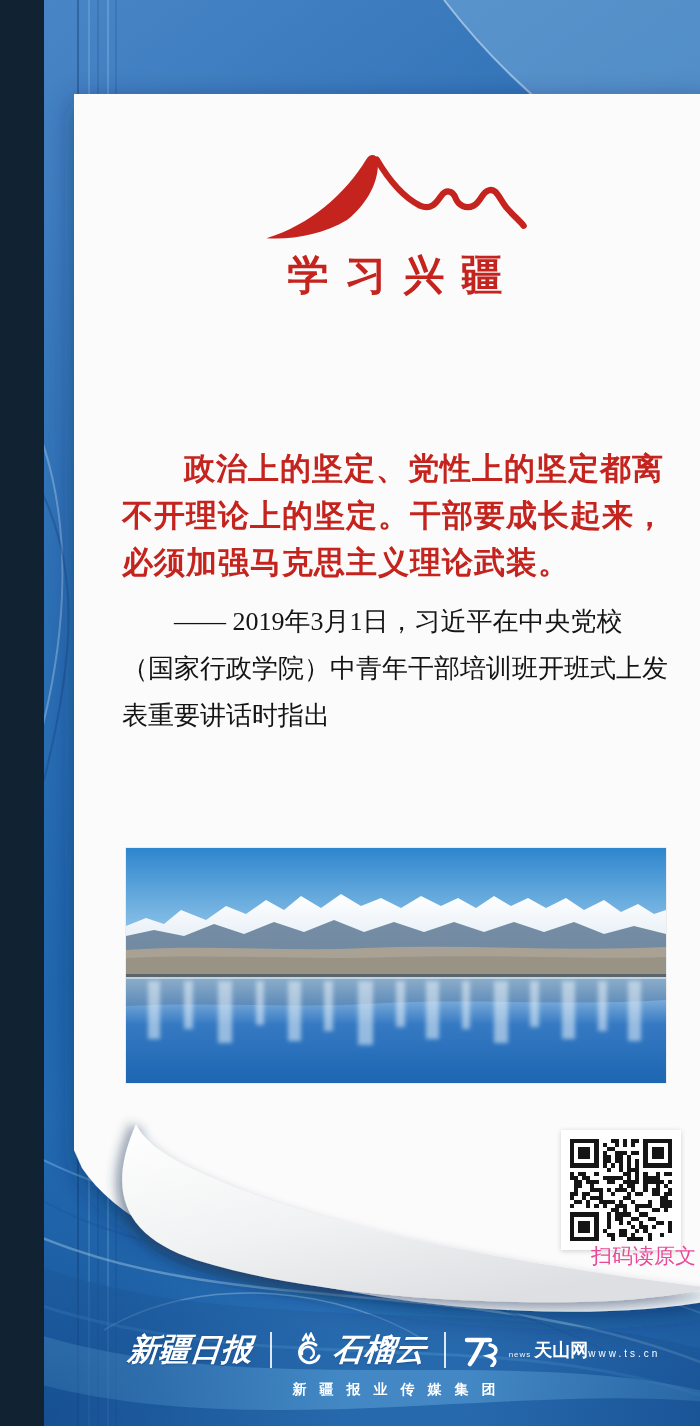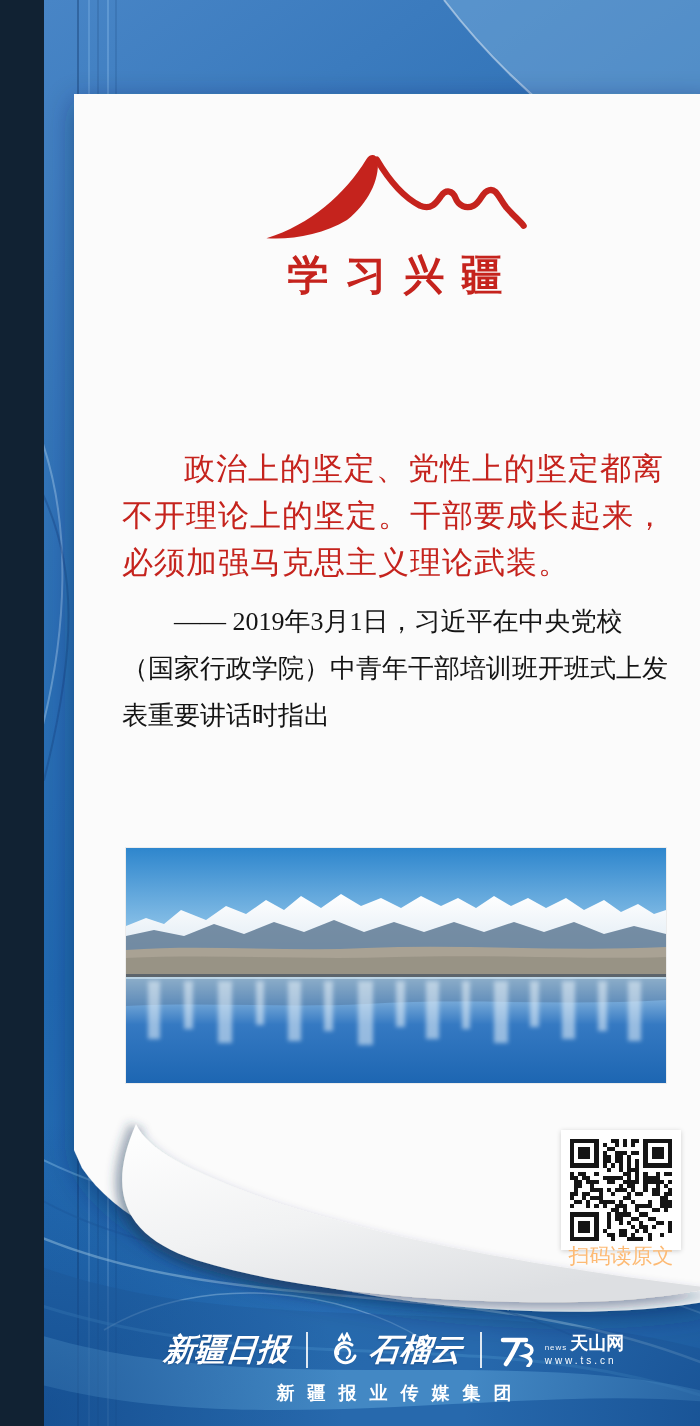--- a/index.html
+++ b/index.html
@@ -5,43 +5,43 @@
   html,body{margin:0;padding:0;background:#123;}
   .poster{position:relative;width:700px;height:1426px;overflow:hidden;font-family:"Liberation Sans",sans-serif;margin-left:44px;}
   .bg,.card-shape{position:absolute;left:0;top:0;}
   
   .masthead{position:absolute;left:30px;width:642px;top:148px;text-align:center;}
   .masthead svg{display:block;margin:0 auto;}
   .masthead-title{margin-top:4px;font-size:41px;font-weight:bold;letter-spacing:17px;padding-left:17px;
     color:#c5231d;font-family:"Liberation Serif",serif;}
   
   .quote-text{position:absolute;left:78px;width:550px;top:414px;font-size:31px;line-height:47px;
-    font-weight:normal;color:#c5231d;text-indent:2em;letter-spacing:1px;}
+    font-weight:bold;color:#c5231d;text-indent:2em;letter-spacing:1px;}
   .quote-attribution{position:absolute;left:78px;width:552px;top:572px;font-size:26px;line-height:47px;
     color:#141414;text-indent:2em;font-family:"Liberation Serif",serif;}
   
   .photo{position:absolute;left:82px;top:848px;width:540px;height:235px;box-shadow:0 0 0 1px rgba(0,0,0,.06);}
   
   .qr-card{position:absolute;left:517px;top:1130px;width:120px;height:120px;background:#ffffff;
     box-shadow:0 1px 5px rgba(0,0,0,.18);display:flex;align-items:center;justify-content:center;}
   #qr-pattern{width:102px;height:102px;shape-rendering:crispEdges;}
-  .qr-caption{position:absolute;left:502px;top:1242px;width:150px;text-align:center;font-size:21px;color:#fdba74;}
+  .qr-caption{position:absolute;left:502px;top:1242px;width:150px;text-align:right;font-size:21px;color:#ec4899;}
   
   .footer{position:absolute;left:0;right:0;top:1328px;display:flex;flex-direction:column;align-items:center;gap:9px;color:#fff;}
   .brand-row{display:flex;align-items:center;gap:18px;height:44px;}
   .cal{font-family:"Liberation Serif",serif;font-style:italic;font-weight:bold;font-size:31px;
     transform:skewX(-5deg);text-shadow:0 1px 2px rgba(10,40,90,.35);white-space:nowrap;}
   .vdiv{width:2px;height:36px;background:rgba(255,255,255,.85);}
   .brand{display:flex;align-items:center;gap:7px;}
-  .ts-text{display:flex;flex-direction:column;align-items:flex-start;line-height:1;}
+  .ts-text{display:flex;flex-direction:row;align-items:flex-end;line-height:1;}
   .ts-row{display:flex;align-items:flex-end;gap:3px;}
   .ts-tag{font-size:8px;opacity:.95;letter-spacing:1px;}
   .ts-name{font-size:18px;font-weight:bold;white-space:nowrap;}
   .ts-url{font-size:10px;letter-spacing:3px;font-weight:normal;margin-top:4px;}
-  .group-name{font-size:18px;font-weight:bold;letter-spacing:13px;padding-left:13px;white-space:nowrap;}
+  .group-name{font-size:14px;font-weight:bold;letter-spacing:13px;padding-left:13px;white-space:nowrap;}
 </style>
 </head>
 <body>
 
 <div class="poster">
 
   <svg class="bg" width="700" height="1426" viewBox="0 0 700 1426">
     <defs>
       <linearGradient id="bgGrad" x1="0" y1="0" x2="0.35" y2="1">
         <stop offset="0" stop-color="#4885c6"></stop>

